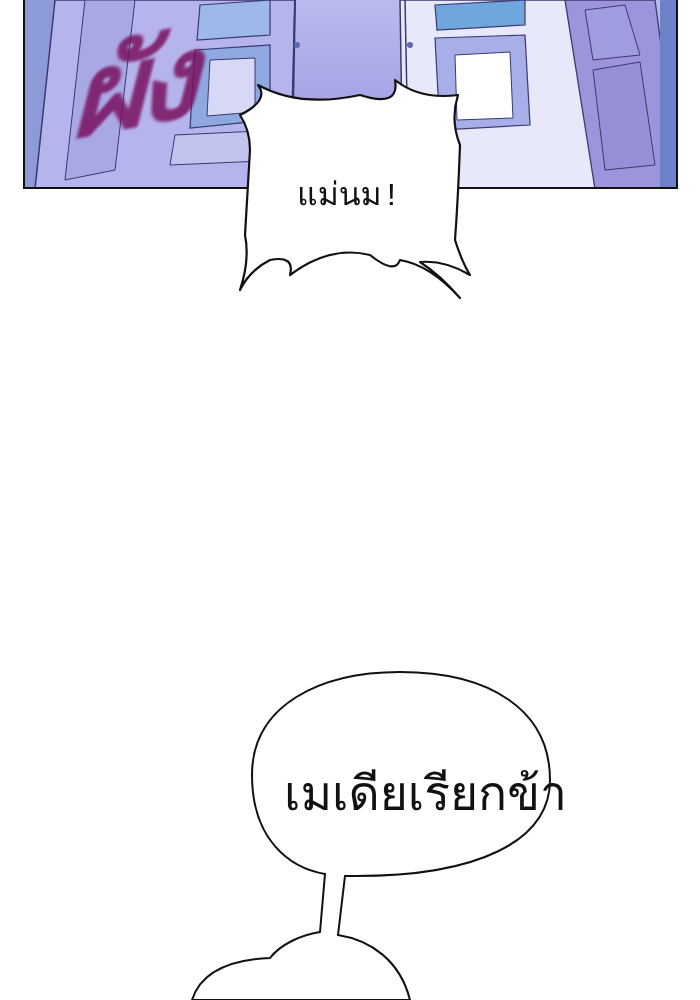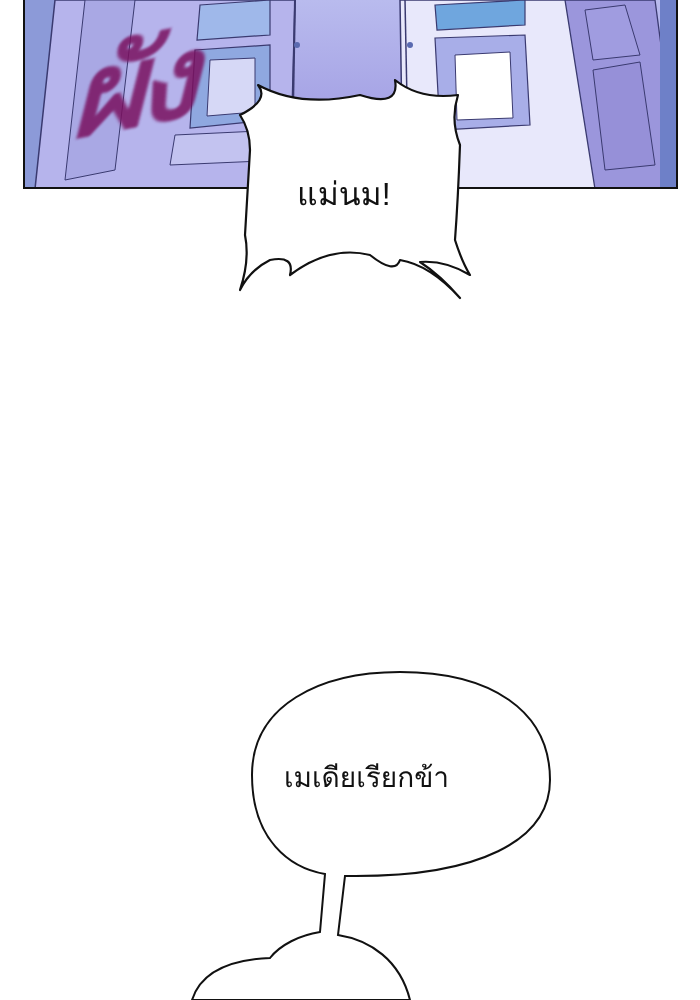--- a/index.html
+++ b/index.html
@@ -1,23 +1,23 @@
 <!DOCTYPE html>
 <html><head>
   <meta charset="utf-8">
   <style>
     html, body { margin:0; padding:0; background:#ffffff; }
     body { width:700px; height:1000px; position:relative; overflow:hidden; font-family:"DejaVu Serif", serif; }
     .panel { position:absolute; left:23px; top:0; width:655px; height:189px; border:2px solid #111; border-top:none; box-sizing:border-box; overflow:hidden;
       background: linear-gradient(180deg, #b9bbee 0%, #a8a6e6 50%, #9d94dc 100%); }
     .panel svg { position:absolute; left:0; top:0; }
     .sfx { position:absolute; left:60px; top:-10px; font-size:120px; font-weight:bold; color:#7a1160; transform:skewX(-25deg) rotate(-12deg); opacity:0.85; filter:blur(1.5px); font-family:"DejaVu Sans", sans-serif; letter-spacing:-10px; }
-    .bubble-text { position:absolute; font-family:Liberation Sans, sans-serif; color:#111; white-space:nowrap; }
+    .bubble-text { position:absolute; font-family:Liberation Mono, monospace; color:#111; white-space:nowrap; }
     .shout-text { left:297px; top:168px; font-size:32px; }
-    .speech-text { left:284px; top:755px; font-size:28px; }
+    .speech-text { left:284px; top:755px; font-size:48px; }
   </style>
 </head>
 <body>
 
 <div class="panel">
   <svg width="655" height="189" viewBox="0 0 655 189">
 
     <rect x="0" y="0" width="40" height="189" fill="#8c9ad8"></rect>
 
     <polygon points="30,0 270,0 265,189 10,189" fill="#b6b4ec" stroke="#3a3a70" stroke-width="1.5"></polygon>

